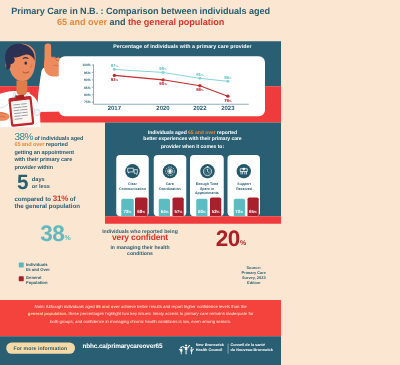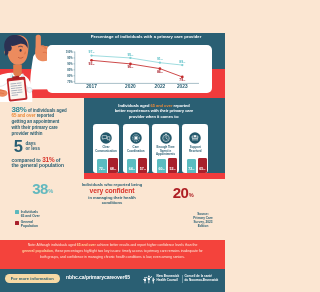--- a/index.html
+++ b/index.html
@@ -24,21 +24,21 @@
   
   .chart-card{position:absolute;left:47px;top:45px;width:165px;height:48px;
      background:#fff;border-radius:5px;}
   .chart-head{position:absolute;left:80px;top:34px;width:132px;text-align:center;
      font-size:4.2px;font-weight:bold;color:#fff;letter-spacing:0.05px;}
   .chart-svg{position:absolute;left:47px;top:45px;overflow:visible;}
 
   
   .stat1{position:absolute;left:11.5px;top:106.5px;width:55px;color:#2a5f73;}
   .stat1 .l1{font-size:4.45px;line-height:5.75px;font-weight:bold;letter-spacing:-0.06px;}
-  .big38{font-size:8.0px;color:#2f8c9b;font-weight:bold;letter-spacing:-0.35px;}
+  .big38{font-size:8.0px;color:#2f8c9b;font-weight:normal;letter-spacing:-0.35px;}
   .o65{color:#e98a3a;}
   .nw{white-space:nowrap;}
   .fiverow{position:absolute;left:2.2px;top:33px;display:flex;align-items:center;}
   .five{font-size:16.5px;font-weight:bold;color:#2a5f73;line-height:12.4px;letter-spacing:-0.4px;}
   .units{display:inline-block;margin-left:3px;font-size:4.5px;font-weight:bold;line-height:5.1px;color:#2a5f73;}
   .units .u1,.units .u2{display:block;}
   .cmp{position:absolute;left:0;top:50px;font-size:4.9px;line-height:5.9px;font-weight:bold;color:#2a5f73;white-space:nowrap;}
   .t-red2{color:#d8352c;font-size:6.4px;letter-spacing:-0.2px;}
 
   
@@ -55,21 +55,21 @@
   .card .bar{width:9.4px;border-radius:1.4px 1.4px 0 0;color:#fff;font-size:3.6px;
      font-weight:bold;text-align:center;line-height:4px;padding-bottom:1.4px;box-sizing:border-box;
      display:flex;align-items:flex-end;justify-content:center;}
   .card .bar span{display:inline-block;}
   .bar.teal{background:#5bbcc1;height:14.5px;}
   .bar.red{background:#a8202b;height:14.9px;}
   .bar .pcs{font-size:2.5px;font-style:normal;}
 
   
   .bigpct{position:absolute;font-weight:bold;letter-spacing:-0.55px;white-space:nowrap;}
-  .bigpct .n{font-size:15px;line-height:13.9px;}
+  .bigpct .n{font-size:18px;line-height:13.9px;}
   .bigpct .s{font-size:5.6px;line-height:5.6px;position:relative;top:-1.2px;left:0.4px;letter-spacing:0;}
   #b38{left:32.3px;top:180.3px;color:#62b8be;}
   #b34{left:172.7px;top:184.3px;color:#ae1f24;}
   .confid{position:absolute;left:79px;top:182.4px;width:66px;text-align:center;
      font-size:4.1px;font-weight:bold;line-height:5.1px;color:#2a5f73;}
   .confid .vc{font-size:6.8px;color:#d8352c;line-height:7.3px;display:block;letter-spacing:-0.12px;}
   .legend{position:absolute;left:14.5px;top:210px;font-size:3.35px;font-weight:bold;color:#2a5f73;line-height:4.05px;}
   .legend .row{display:flex;align-items:flex-start;margin-bottom:2.2px;}
   .legend .sw{width:4.2px;height:4.2px;border-radius:0.6px;margin-right:2px;flex:0 0 auto;margin-top:0.3px;}
   .legend .lt{white-space:pre-line;}
@@ -96,20 +96,21 @@
 <body>
 
 <div class="page">
   <div class="band" id="teal1"></div>
   <div class="band" id="red1"></div>
   <div class="band" id="teal2"></div>
   <div class="band" id="red2"></div>
   <div class="band" id="red3"></div>
   <div class="band" id="teal3"></div>
 
+  <div class="title"><span>Primary Care in N.B. : Comparison between individuals aged </span><span class="t-orange">65 and over</span><span> and </span><span class="t-red">the general population</span></div>
 
   <svg class="illus" id="doctor" viewBox="0 0 72 68">
 
     <path d="M33.2 22.5c1.1-2.4 3.6-3.9 6.4-3.9 3.0 0 5.7 1.6 7.1 4.2 1.7 3.2 3.2 8.6 4.4 15.2 1.1 6.0 1.7 12.0 1.9 17.2l-22.8 0.3c-0.2-6.0 0.1-12.4 0.85-18.2 0.75-6.0 1.6-11.4 2.15-14.8z" fill="#ffffff"></path>
 
     <path d="M38.9 0.8c1.1 0 2.0 0.95 2.0 2.2v8.4l1.05-0.05c1.4-0.05 2.5 0.3 3.2 1.0 0.65-0.5 1.65-0.55 2.4-0.1 0.7 0.4 1.05 1.0 1.1 1.65 0.75-0.2 1.6-0.05 2.15 0.45 0.55 0.5 0.8 1.2 0.65 1.85 0.7 0.15 1.25 0.65 1.5 1.3 0.5 1.25 0.2 2.7-0.4 4.0-1.05 2.25-2.95 4.45-5.65 5.3-2.7 0.85-6.2 0.6-8.4-0.9-1.9-1.3-3.0-3.4-3.25-5.7-0.3-2.4 0.1-5.0 0.3-7.4l0.15-9.8c0-1.25 0.95-2.25 2.05-2.25z" fill="#ec8b5e"></path>
     <path d="M41.9 11.9c1.45 0 2.6 0.7 3.1 1.5M45.1 14.3c1.05-0.25 2.2 0.1 2.8 0.8M48.0 16.6c0.9 0 1.8 0.35 2.25 1.05M43.2 18.4c1.7-0.35 3.15 0.15 3.9 0.95" stroke="#d5633c" stroke-width="0.62" fill="none" stroke-linecap="round"></path>
 
     <path d="M-10 68c0-9.5 0.7-16.0 2.9-20.4 2.2-4.4 6.2-6.8 11.4-7.9 2.3-0.5 4.8-0.8 7.0-0.85 3.1-0.1 6.4 0.15 9.2 1.0 4.6 1.3 7.9 3.95 9.65 8.1 1.75 4.3 2.2 10.9 2.2 20.05z" fill="#ffffff"></path>
 

